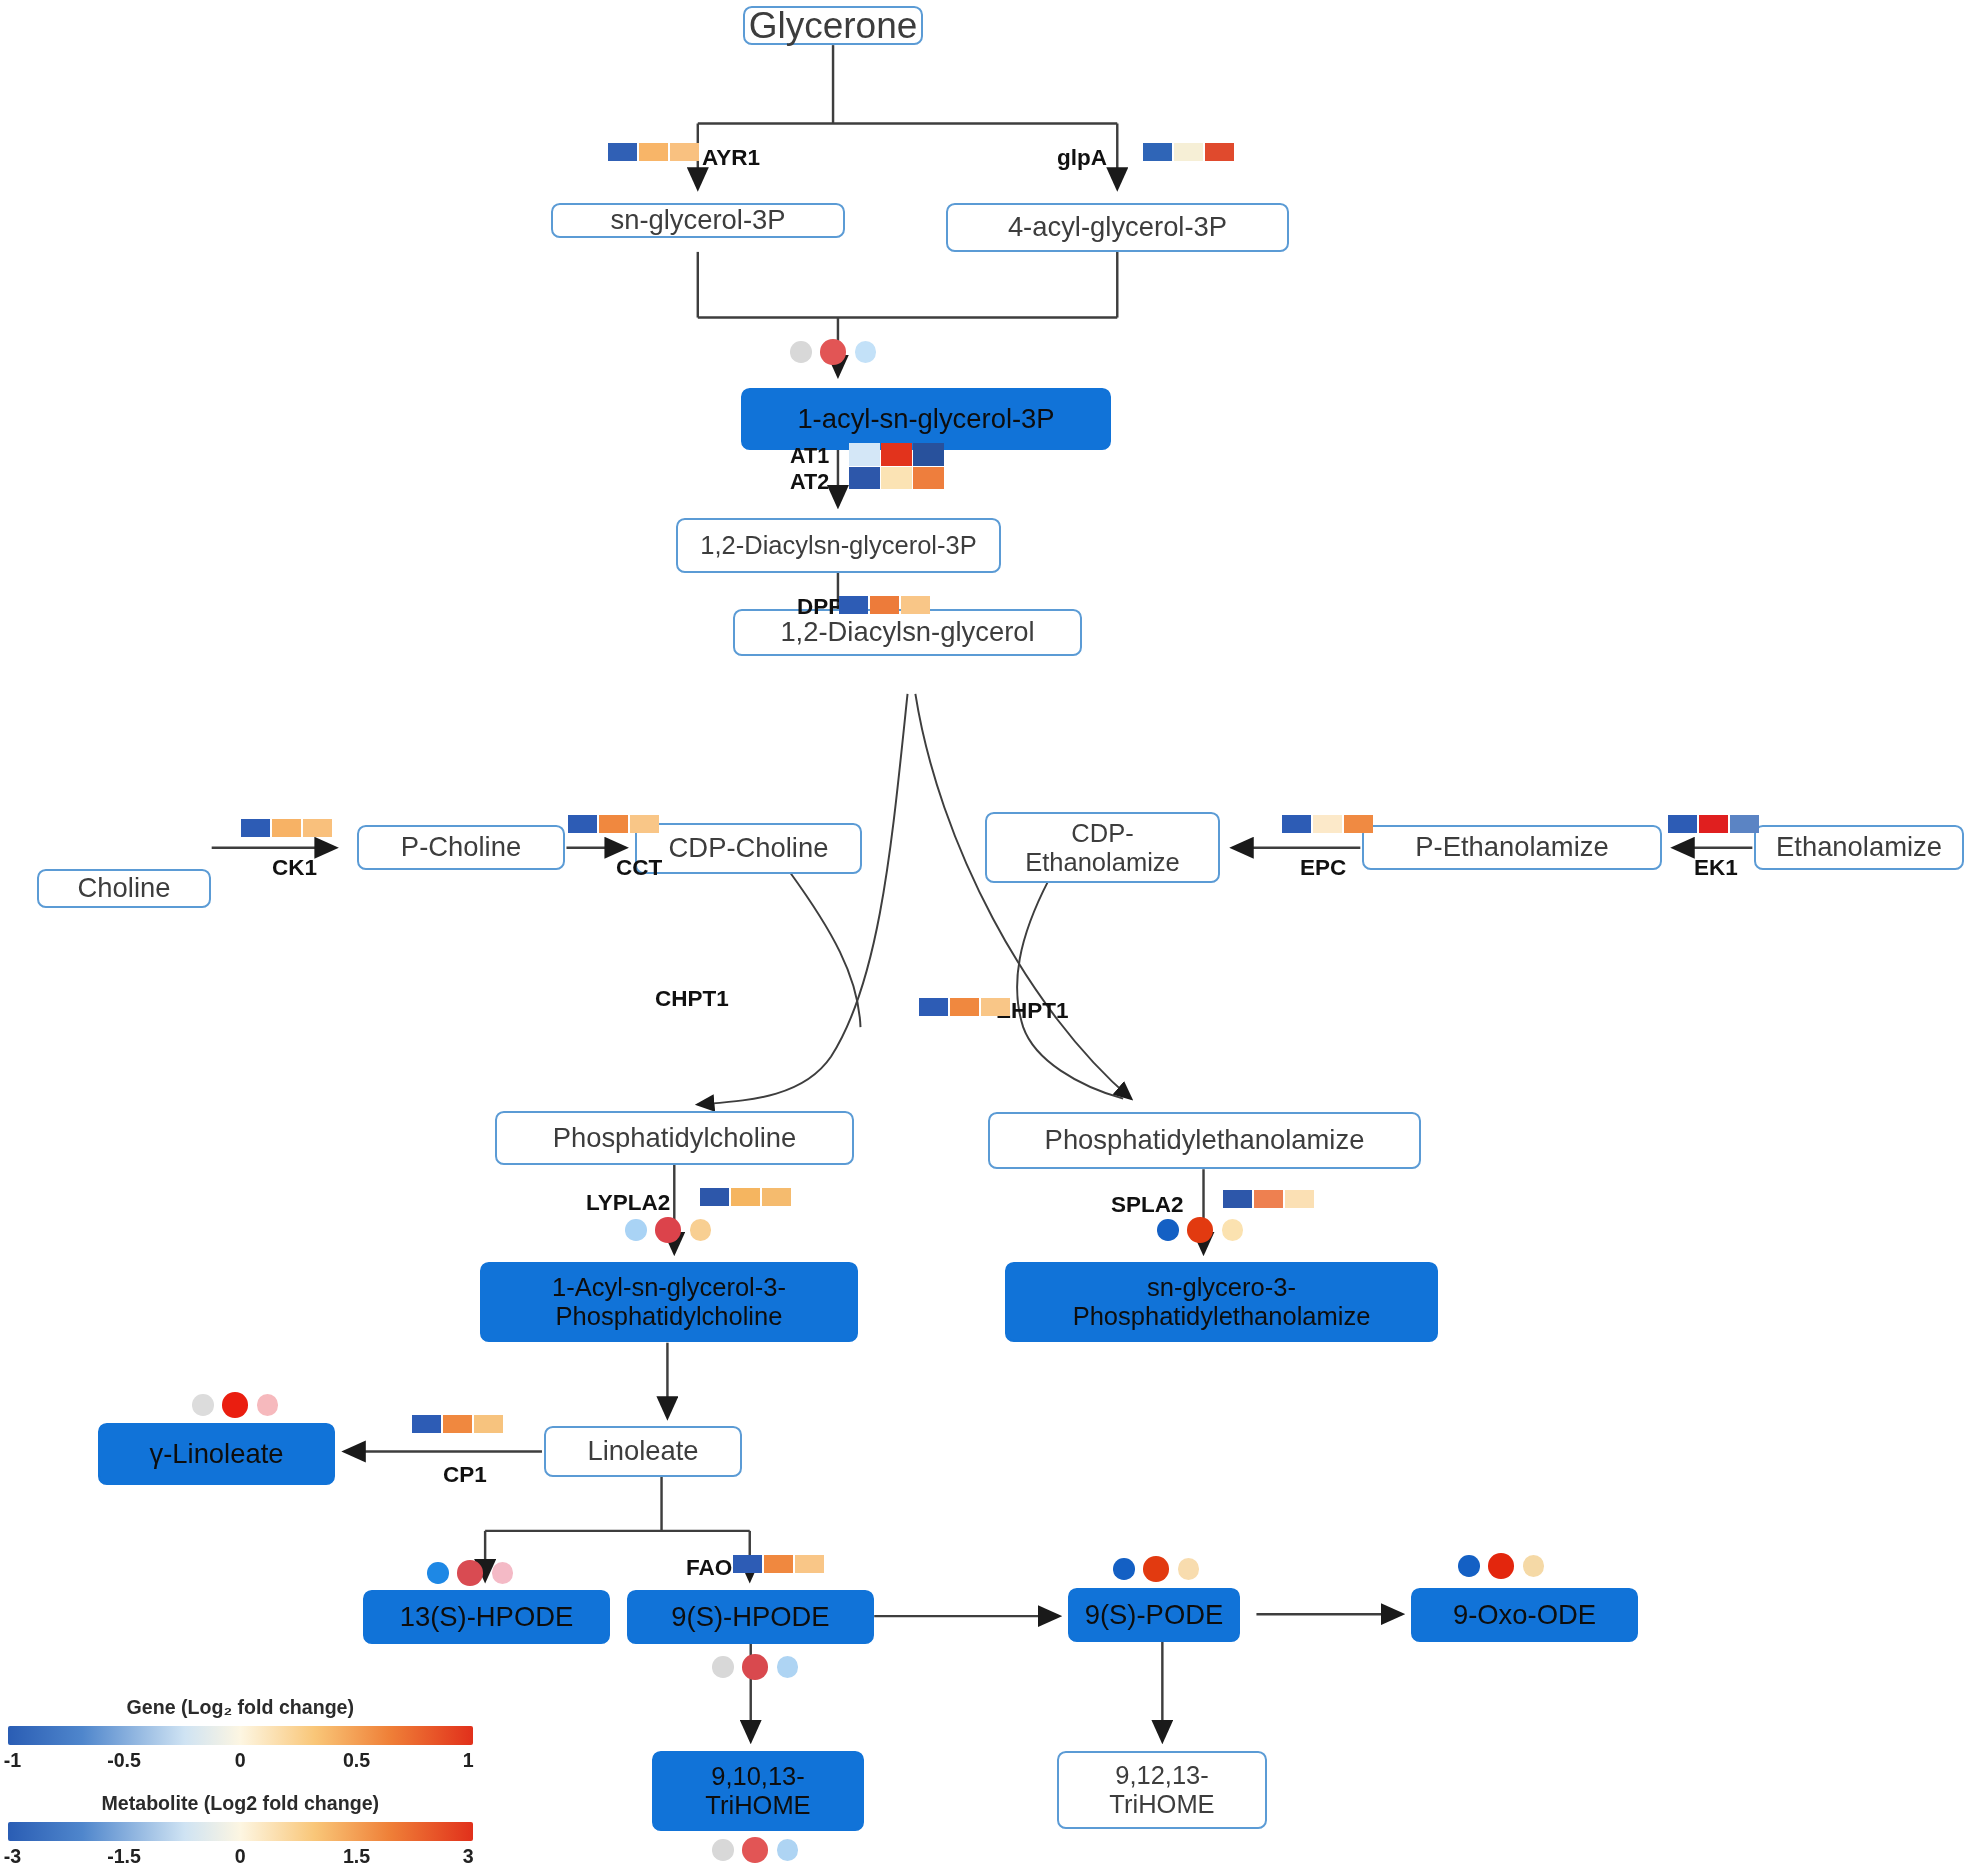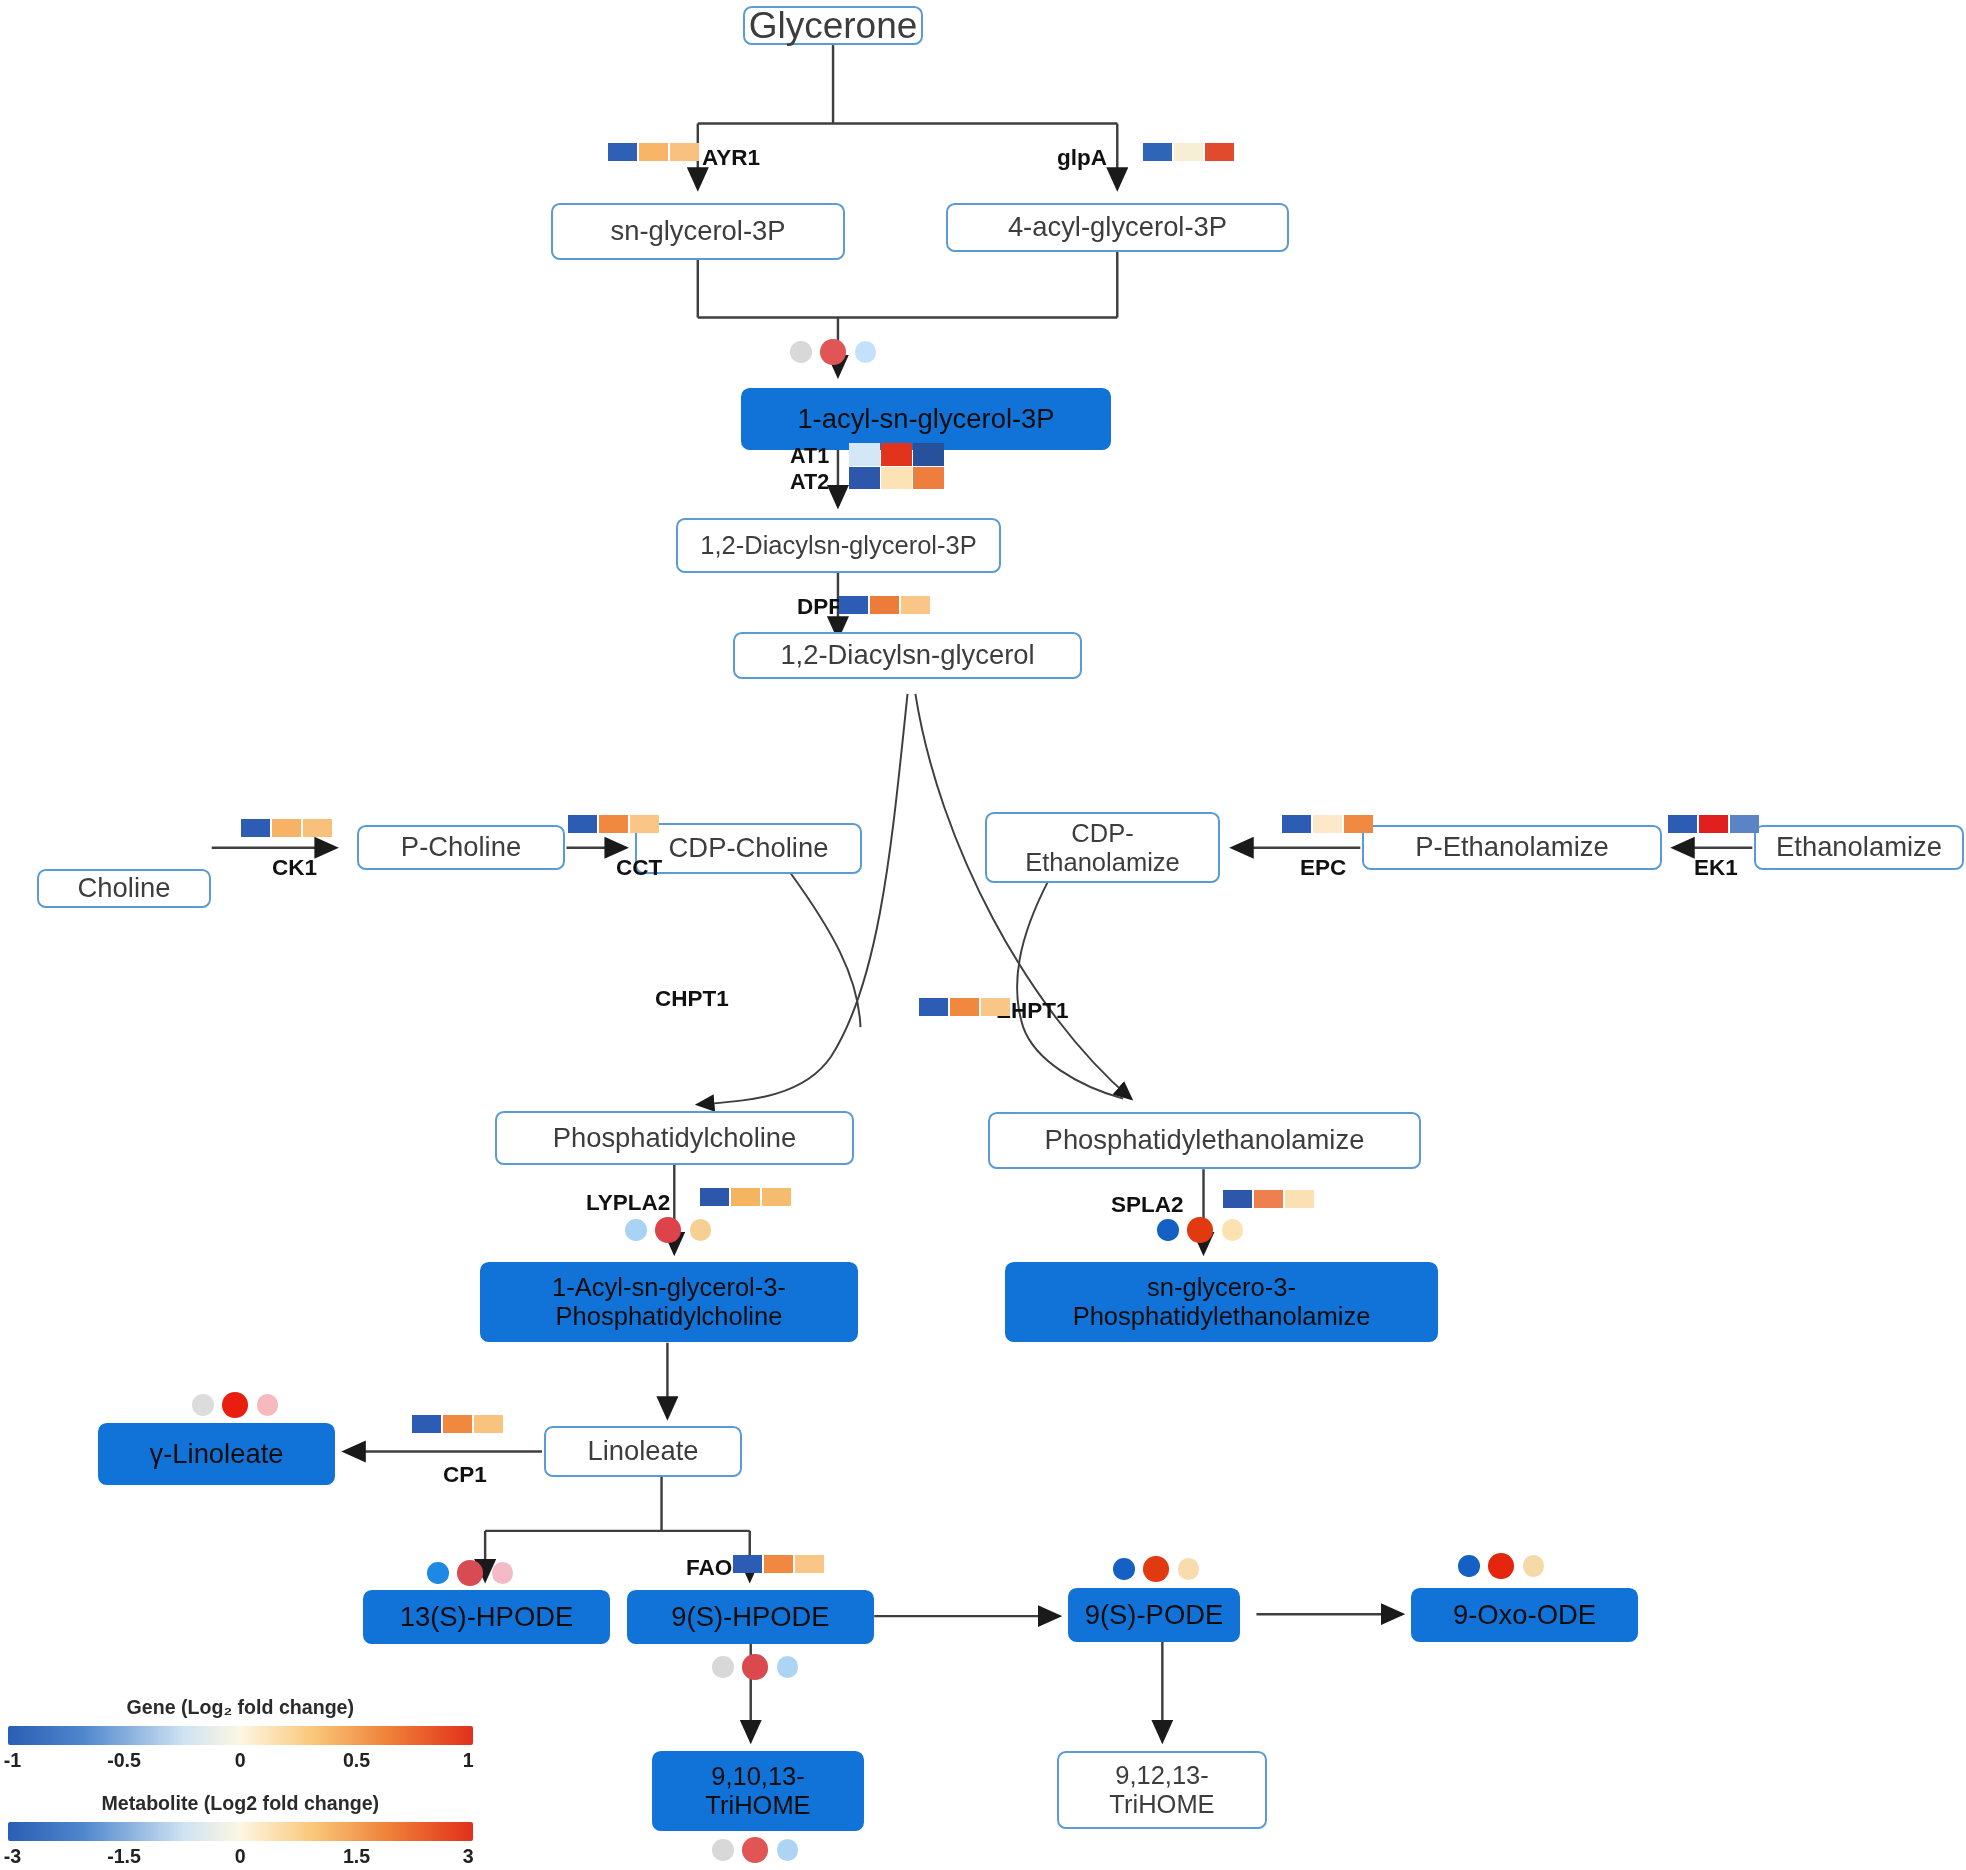--- a/index.html
+++ b/index.html
@@ -72,33 +72,33 @@
     <path d="M766,1677 V1776" marker-end="url(#ah)"></path>
     <path d="M892,1649 H1080" marker-end="url(#ah)"></path>
     <path d="M1282,1647 H1430" marker-end="url(#ah)"></path>
     <path d="M1186,1675 V1776" marker-end="url(#ah)"></path>
   </g>
 </svg>
 
 <div class="node" style="left:743px;top:5.9px;width:180px;height:39px;font-size:37px">
     <span>Glycerone</span>
   </div>
-<div class="node" style="left:551px;top:203px;width:294px;height:57px">
+<div class="node" style="left:551px;top:203px;width:294px;height:35px">
     <span>sn-glycerol-3P</span>
   </div>
 <div class="node" style="left:946px;top:203px;width:343px;height:49px">
     <span>4-acyl-glycerol-3P</span>
   </div>
 <div class="node blue" style="left:741px;top:388px;width:370px;height:62px">
     <span>1-acyl-sn-glycerol-3P</span>
   </div>
 <div class="node small" style="left:676px;top:518px;width:325px;height:55px">
     <span>1,2-Diacylsn-glycerol-3P</span>
   </div>
-<div class="node" style="left:733px;top:632px;width:349px;height:47px">
+<div class="node" style="left:733px;top:609px;width:349px;height:47px">
     <span>1,2-Diacylsn-glycerol</span>
   </div>
 <div class="node" style="left:37px;top:869px;width:174px;height:39px">
     <span>Choline</span>
   </div>
 <div class="node" style="left:357px;top:825px;width:208px;height:45px">
     <span>P-Choline</span>
   </div>
 <div class="node" style="left:635px;top:823px;width:227px;height:51px">
     <span>CDP-Choline</span>

